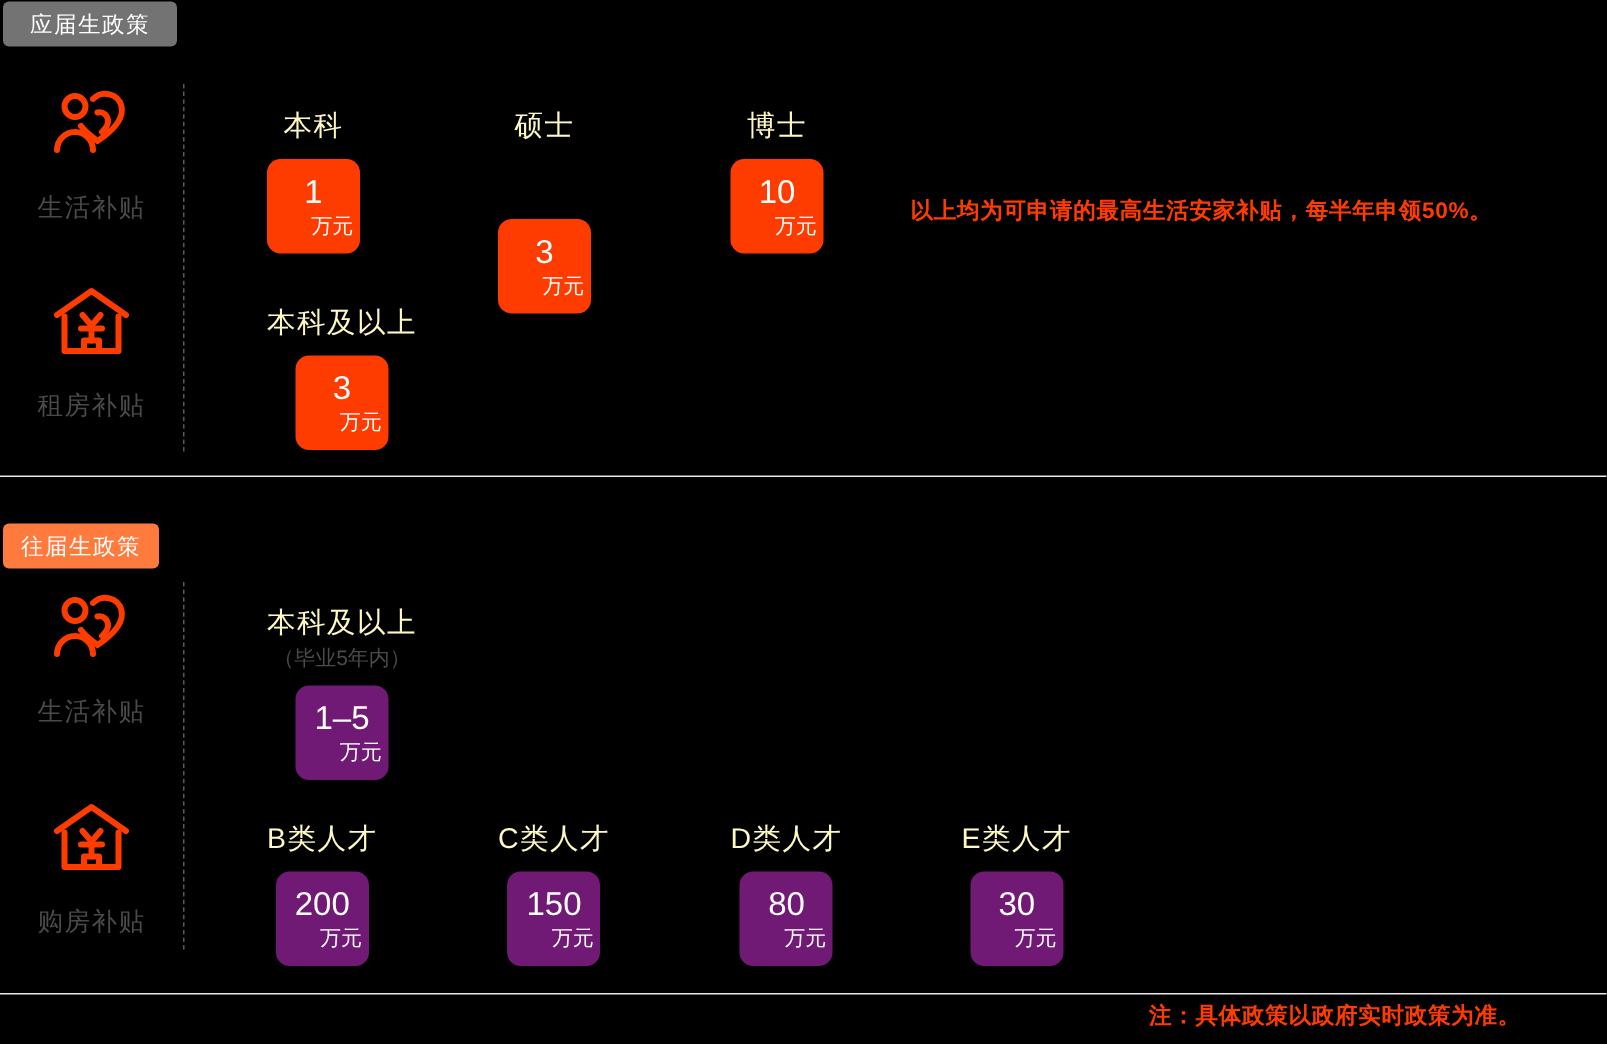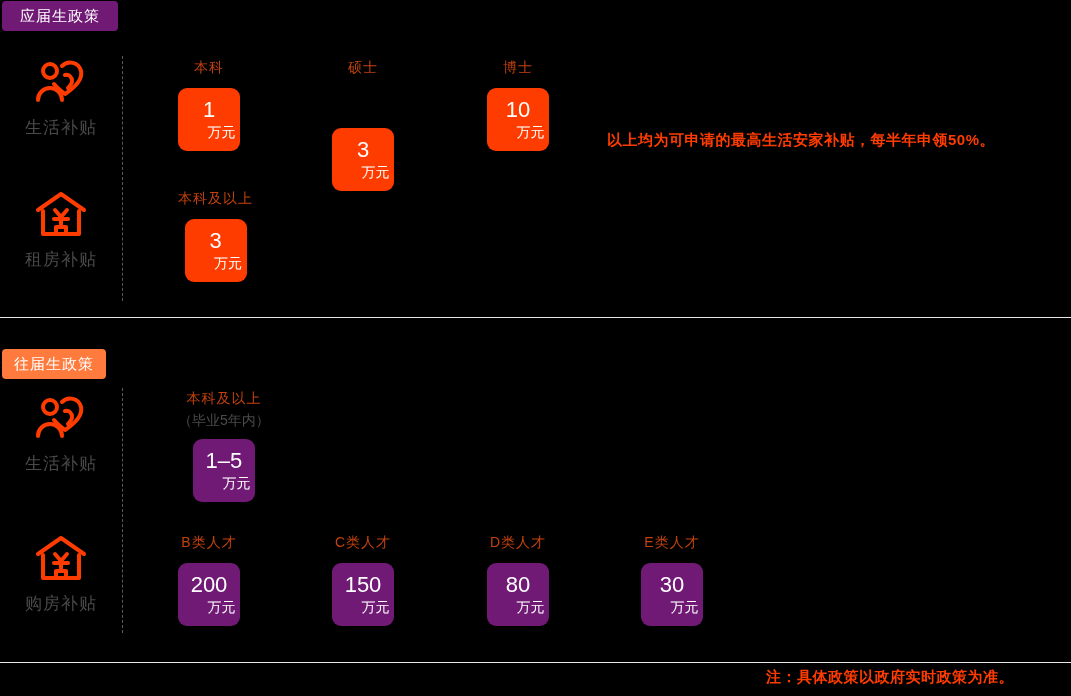--- a/index.html
+++ b/index.html
@@ -32,21 +32,21 @@
     border-radius: 4px;
     display: flex;
     align-items: center;
     justify-content: center;
     color: #ffffff;
     font-size: 15px;
     letter-spacing: 1px;
     white-space: nowrap;
     box-sizing: border-box;
   }
-  .badge-1 { left: 2px; top: 1px;   background: #701a75; width: 116px; }
+  .badge-1 { left: 2px; top: 1px;   background: #737373; width: 116px; }
   .badge-2 { left: 2px; top: 349px; background: #FF7A3D; width: 104px; }
 
   
   .hrule {
     position: absolute;
     left: 0;
     width: 1071px;
     height: 1px;
     background: #e8e8e8;
   }
@@ -71,40 +71,41 @@
     display: flex;
     flex-direction: column;
     align-items: center;
   }
   .rowhead .ico {
     width: 58px;
     height: 48px;
     display: block;
   }
   .rowhead .cap {
-    margin-top: 10px;
+    margin-top: 21px;
     font-size: 17px;
     color: #4a4a4a;
     letter-spacing: 1px;
     white-space: nowrap;
   }
 
   
   .cardgrp {
     position: absolute;
     display: flex;
     flex-direction: column;
     align-items: center;
   }
   .cardgrp .tier {
-    font-size: 14px;
-    color: #c2410c;
+    font-size: 19px;
+    color: #fef9c3;
     letter-spacing: 1px;
     white-space: nowrap;
     line-height: 24px;
+    margin-top: 18px;
   }
   .cardgrp .tiersub {
     font-size: 14px;
     color: #4a4a4a;
     white-space: nowrap;
     line-height: 19px;
     margin-top: 1px;
   }
   .cardgrp .card {
     margin-top: 9px;

